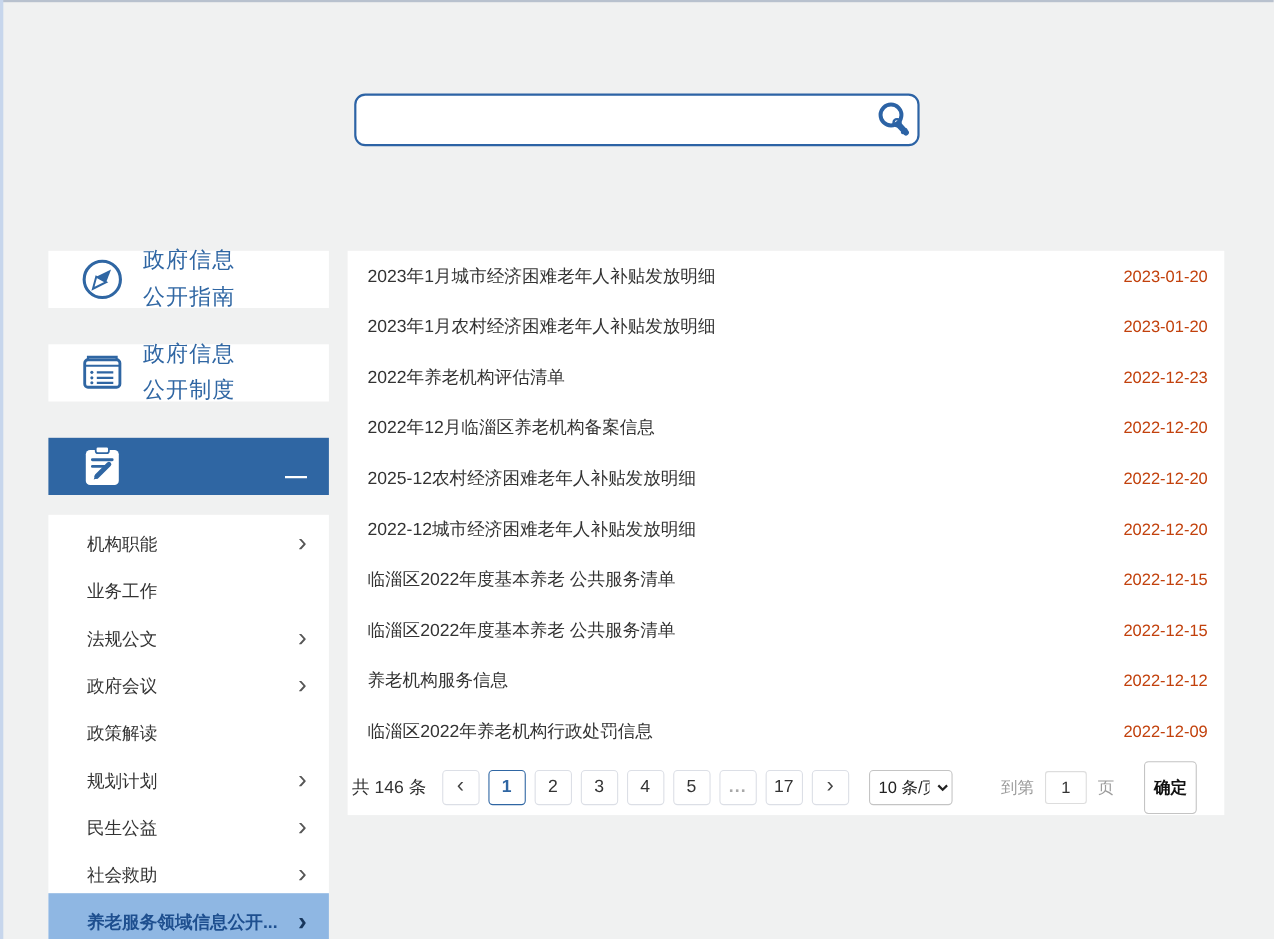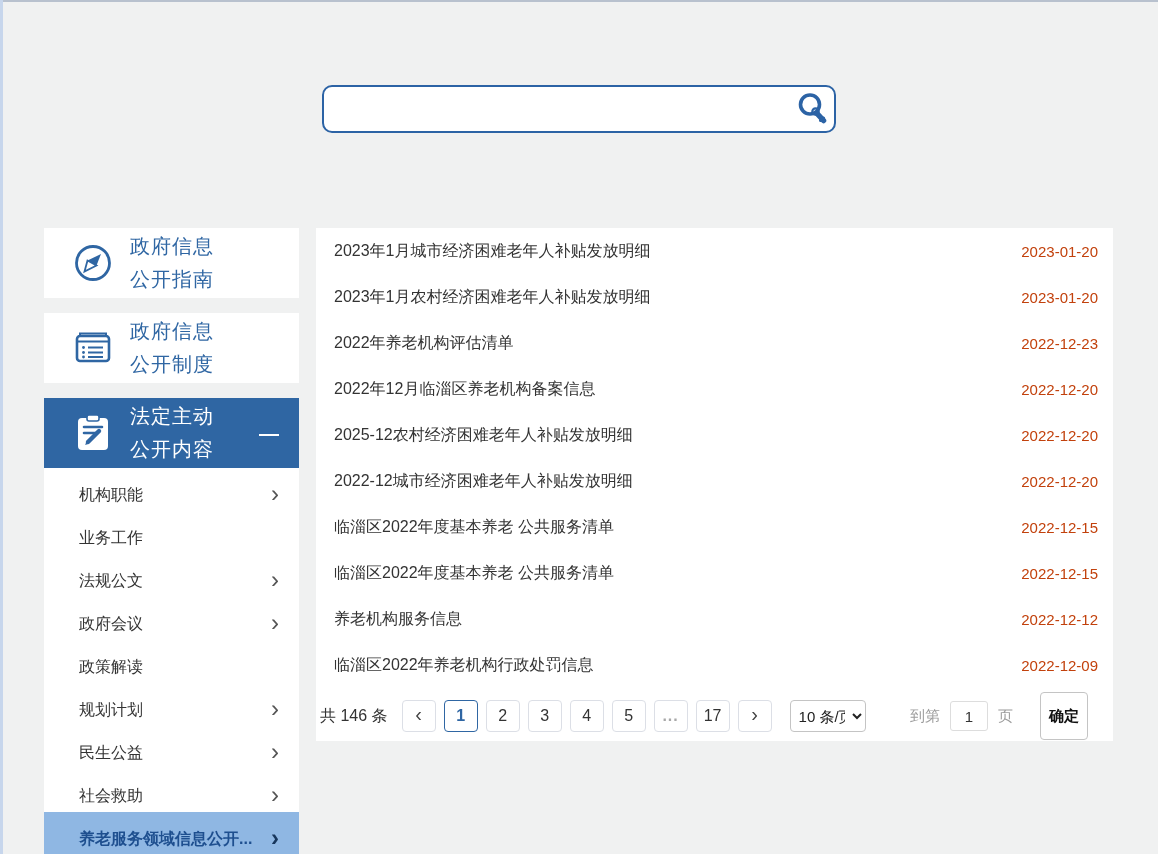--- a/index.html
+++ b/index.html
@@ -23,21 +23,21 @@
     font-size:16px; padding:0 14px; color:#333;
   }
   .search-btn {
     width:44px; height:44px; border:none; background:transparent; cursor:pointer;
     display:flex; align-items:center; justify-content:center;
   }
 
   
   .sidebar { position:absolute; left:44px; top:228px; width:255px; }
   .side-card {
-    position:absolute; left:0; width:255px; height:70px; background:#fff;
+    position:absolute; left:0; width:255px; height:52px; background:#fff;
     display:flex; align-items:center; cursor:pointer;
   }
   .side-card .card-icon { width:46px; height:46px; margin-left:26px; flex:none; }
   .side-card .card-text {
     margin-left:14px; font-size:20px; line-height:33px; color:#2f66a3; letter-spacing:1px;
   }
   .side-card.c1 { top:0; }
   .side-card.c2 { top:85px; }
   .side-card.c3 { top:170px; background:#2f66a3; }
   .side-card.c3 .card-text { color:#fff; }
@@ -157,24 +157,20 @@
 
   <div class="side-card c3">
     <span class="card-icon">
       <svg width="46" height="46" viewBox="0 0 46 46">
         <rect x="8" y="8" width="30" height="32" rx="4" fill="#fff"></rect>
         <rect x="17" y="5" width="12" height="6" rx="2" fill="#fff" stroke="#2f66a3" stroke-width="1.6"></rect>
         <path d="M14 17 L32 17 M14 23 L26 23" stroke="#2f66a3" stroke-width="2.6" stroke-linecap="round"></path>
         <path d="M18 32 L29 21" stroke="#2f66a3" stroke-width="4.4" stroke-linecap="round"></path>
         <polygon points="15.2,35 19,33.8 16.4,31.2" fill="#2f66a3"></polygon>
       </svg>
-    </span>
-    <span class="card-text">
-      <span>法定主动</span><br>
-      <span>公开内容</span>
     </span>
     <span class="collapse-ind">—</span>
   </div>
 
   <div class="submenu">
     <div class="submenu-item">
       <span class="item-label">机构职能</span>
       <span class="arrow">›</span>
     </div>
     <div class="submenu-item">

